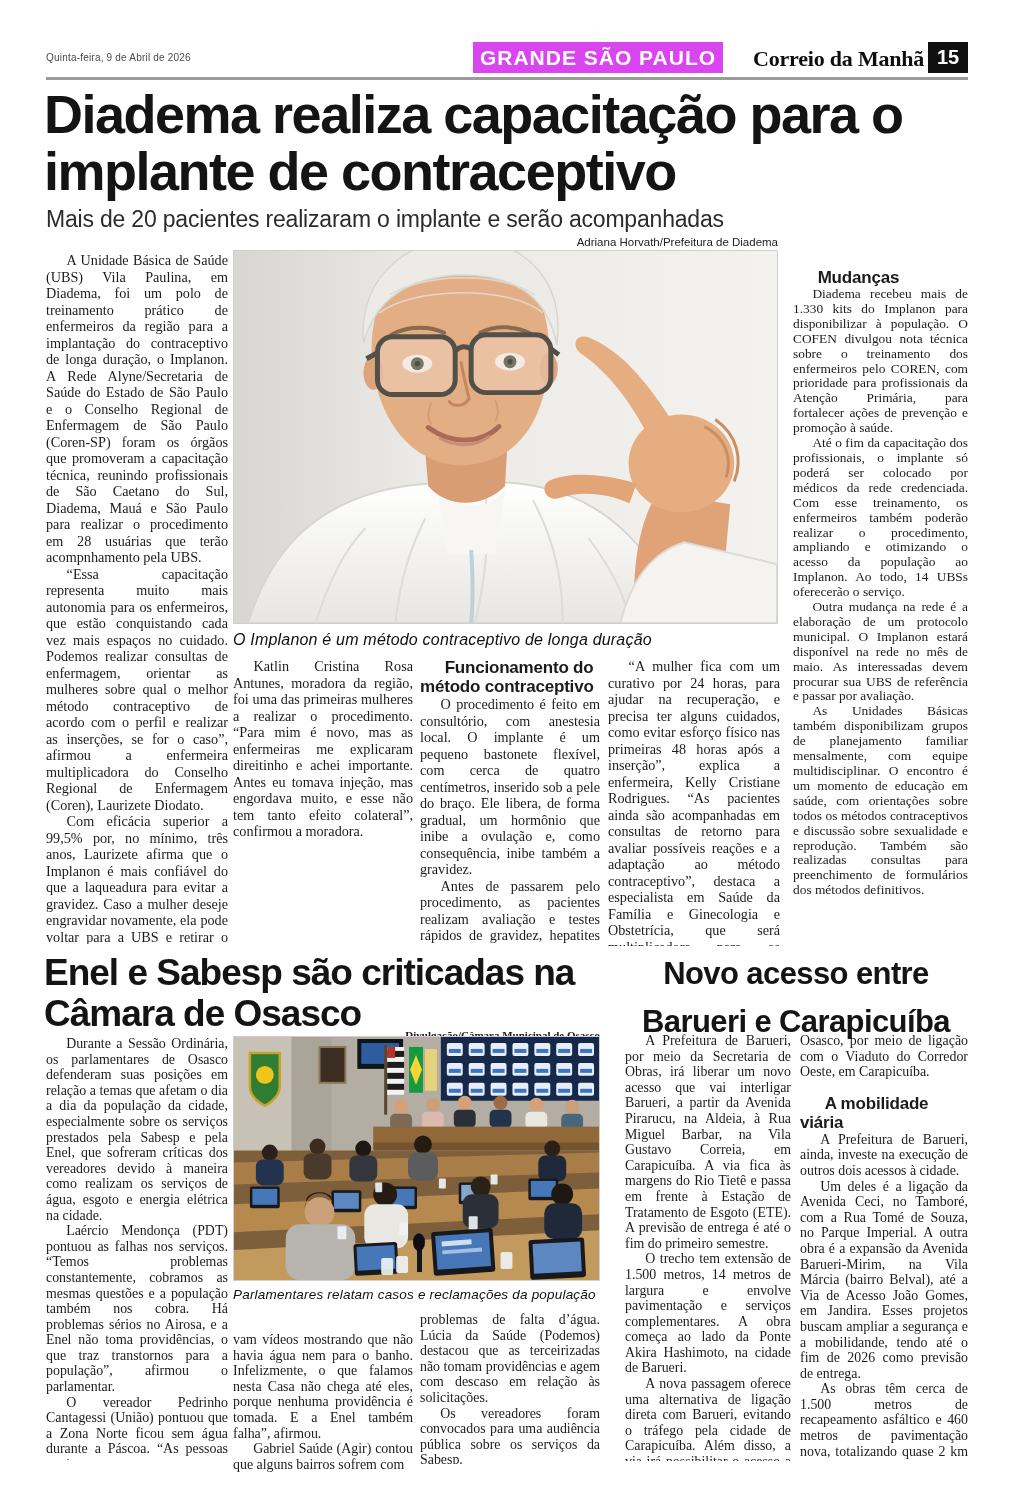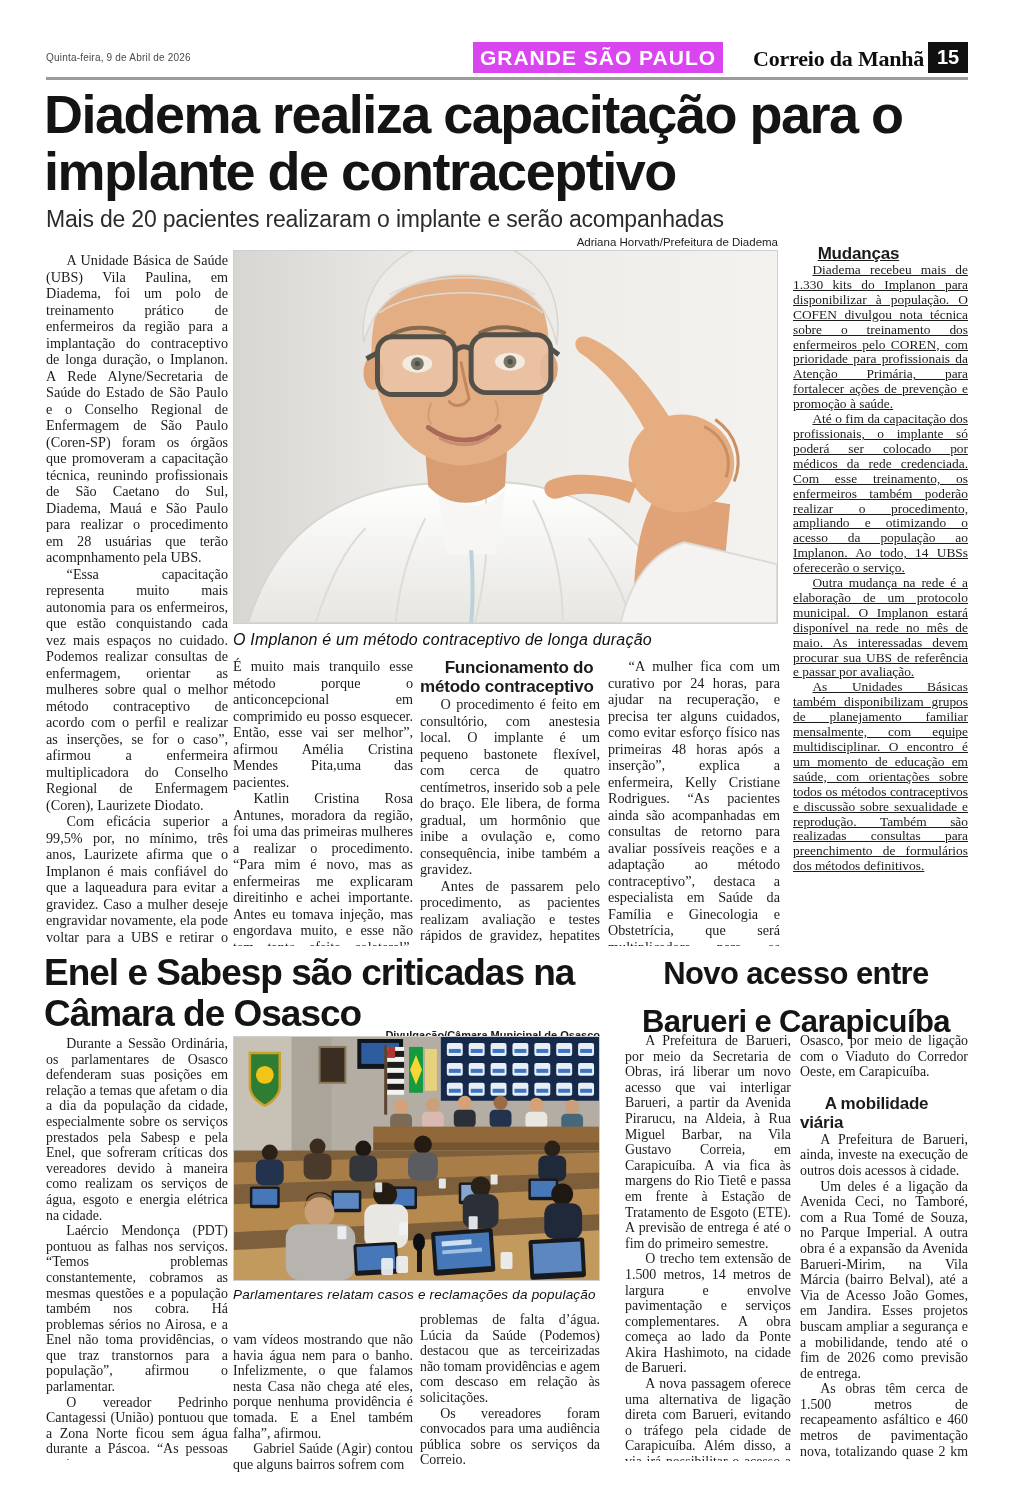--- a/index.html
+++ b/index.html
@@ -41,24 +41,24 @@
   .subhead.gap{margin-top:14px;}
 
   
   .a1-left{left:46px;top:252px;width:182px;height:692px;}
   .a1-credit{left:233px;top:236px;width:545px;font-size:11.5px;color:#222;text-align:right;}
   .a1-photo{left:233px;top:250px;width:545px;height:374px;border:1px solid #cfcfcf;box-sizing:border-box;}
   .a1-caption{left:233px;top:631px;width:545px;font-style:italic;font-size:16px;color:#101010;letter-spacing:.2px;}
   .a1-colA{left:233px;top:658px;width:180px;height:288px;}
   .a1-colB{left:420px;top:658px;width:180px;height:288px;}
   .a1-colC{left:608px;top:658px;width:172px;height:288px;}
-  .a1-side{left:793px;top:244px;width:175px;height:690px;text-decoration:underline;}
-
-  
-  .a2-credit{left:233px;top:1029px;width:367px;font-size:11px;font-weight:700;color:#1a1a1a;text-align:right;}
+  .a1-side{left:793px;top:268px;width:175px;height:690px;}
+
+  
+  .a2-credit{left:233px;top:1029px;width:367px;font-size:11px;font-weight:700;color:#1a1a1a;text-align:right;font-family:Liberation Serif, serif;}
   .a2-left{left:46px;top:1036px;width:182px;height:424px;}
   .a2-photo{left:233px;top:1036px;width:367px;height:245px;border:1px solid #cfcfcf;box-sizing:border-box;}
   .a2-caption{left:233px;top:1287px;width:367px;font-style:italic;font-size:13.5px;color:#101010;letter-spacing:.2px;}
   .a2-colA{left:233px;top:1312px;width:180px;height:152px;margin-top:20px;}
   .a2-colB{left:420px;top:1312px;width:180px;height:152px;}
 
   
   .a3-colA{left:625px;top:1033px;width:166px;height:428px;}
   .a3-colB{left:800px;top:1033px;width:168px;height:428px;}
 
@@ -154,21 +154,20 @@
 
       <path d="M452,292 c-10,7 -8,22 5,27 c14,6 27,-7 19,-19 c10,2 15,15 7,25 c-12,16 -41,9 -43,-10 c-1,-12 5,-20 12,-23 Z" fill="#41433c"></path>
 
       <path d="M388,373 C398,330 420,302 452,292 L545,314 L545,373 Z" fill="#f4f3f1" stroke="#dddbd6" stroke-width="2"></path>
     </svg>
   </div>
 
   <div class="abs a1-caption">O Implanon é um método contraceptivo de longa duração</div>
 
   <div class="abs col body-a a1-colA">
-    <p class="cont">É muito mais tranquilo esse método porque o anticoncepcional em comprimido eu posso esquecer. Então, esse vai ser melhor”, afirmou Amélia Cristina Mendes Pita,uma das pacientes.</p>
     <p>Katlin Cristina Rosa Antunes, moradora da região, foi uma das primeiras mulheres a realizar o procedimento. “Para mim é novo, mas as enfermeiras me explicaram direitinho e achei importante. Antes eu tomava injeção, mas engordava muito, e esse não tem tanto efeito colateral”, confirmou a moradora.</p>
   </div>
 
   <div class="abs col body-a a1-colB">
     <p class="subhead">Funcionamento do método contraceptivo</p>
     <p>O procedimento é feito em consultório, com anestesia local. O implante é um pequeno bastonete flexível, com cerca de quatro centímetros, inserido sob a pele do braço. Ele libera, de forma gradual, um hormônio que inibe a ovulação e, como consequência, inibe também a gravidez.</p>
     <p>Antes de passarem pelo procedimento, as pacientes realizam avaliação e testes rápidos de gravidez, hepatites B e C, HIV e algumas outras doenças.</p>
   </div>
 
   <div class="abs col body-a a1-colC">
@@ -377,21 +376,21 @@
 
   <div class="abs a2-caption">Parlamentares relatam casos e reclamações da população</div>
 
   <div class="abs col body-c a2-colA">
     <p class="cont">vam vídeos mostrando que não havia água nem para o banho. Infelizmente, o que falamos nesta Casa não chega até eles, porque nenhuma providência é tomada. E a Enel também falha”, afirmou.</p>
     <p>Gabriel Saúde (Agir) contou que alguns bairros sofrem com</p>
   </div>
 
   <div class="abs col body-c a2-colB">
     <p class="cont">problemas de falta d’água. Lúcia da Saúde (Podemos) destacou que as terceirizadas não tomam providências e agem com descaso em relação às solicitações.</p>
-    <p>Os vereadores foram convocados para uma audiência pública sobre os serviços da Correio.</p>
+    <p>Os vereadores foram convocados para uma audiência pública sobre os serviços da Sabesp.</p>
   </div>
 
   <div class="abs h3">Novo acesso entre Barueri e Carapicuíba</div>
 
   <div class="abs col body-c a3-colA">
     <p>A Prefeitura de Barueri, por meio da Secretaria de Obras, irá liberar um novo acesso que vai interligar Barueri, a partir da Avenida Pirarucu, na Aldeia, à Rua Miguel Barbar, na Vila Gustavo Correia, em Carapicuíba. A via fica às margens do Rio Tietê e passa em frente à Estação de Tratamento de Esgoto (ETE). A previsão de entrega é até o fim do primeiro semestre.</p>
     <p>O trecho tem extensão de 1.500 metros, 14 metros de largura e envolve pavimentação e serviços complementares. A obra começa ao lado da Ponte Akira Hashimoto, na cidade de Barueri.</p>
     <p>A nova passagem oferece uma alternativa de ligação direta com Barueri, evitando o tráfego pela cidade de Carapicuíba. Além disso, a via irá possibilitar o acesso a divisa com</p>
   </div>
 

